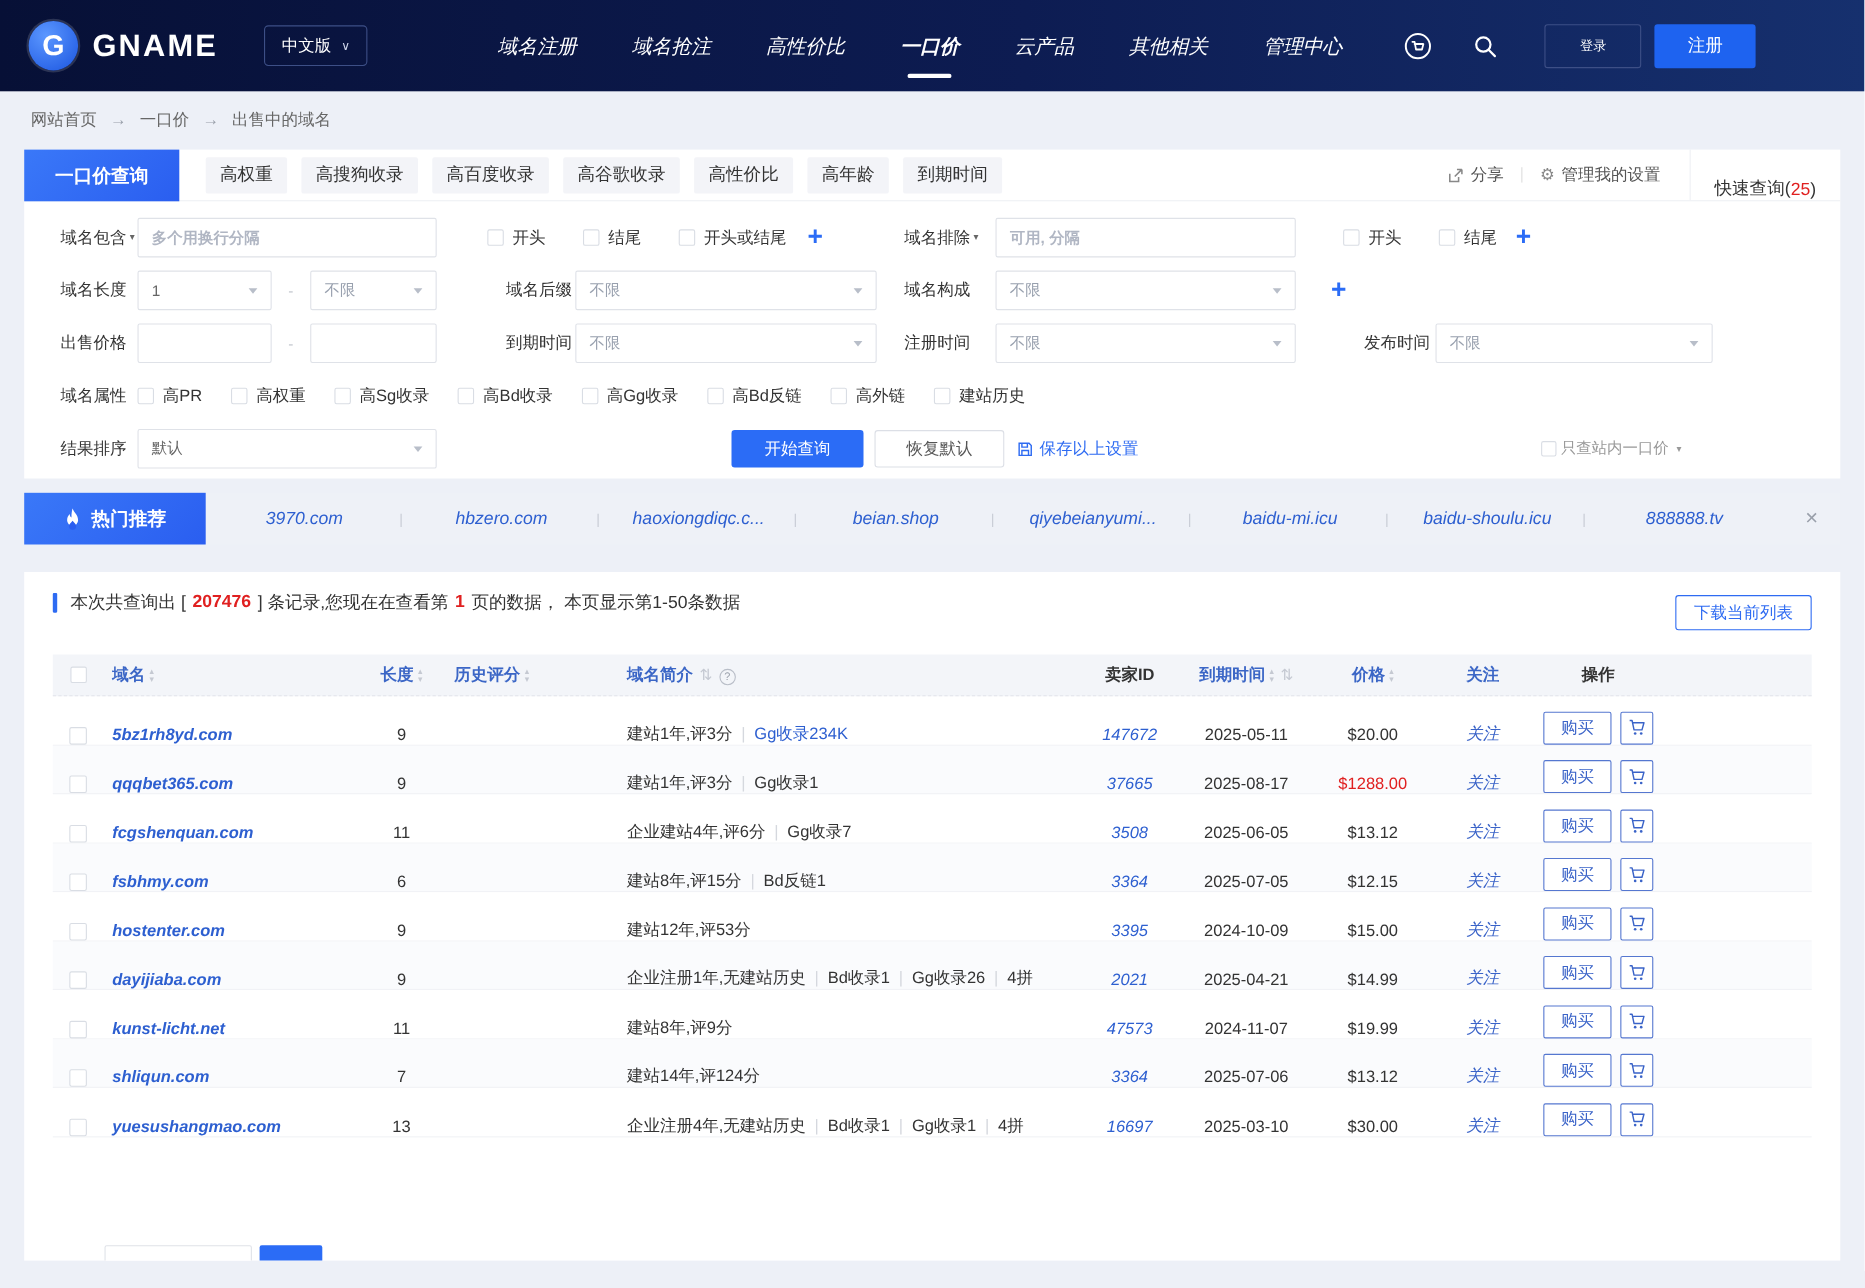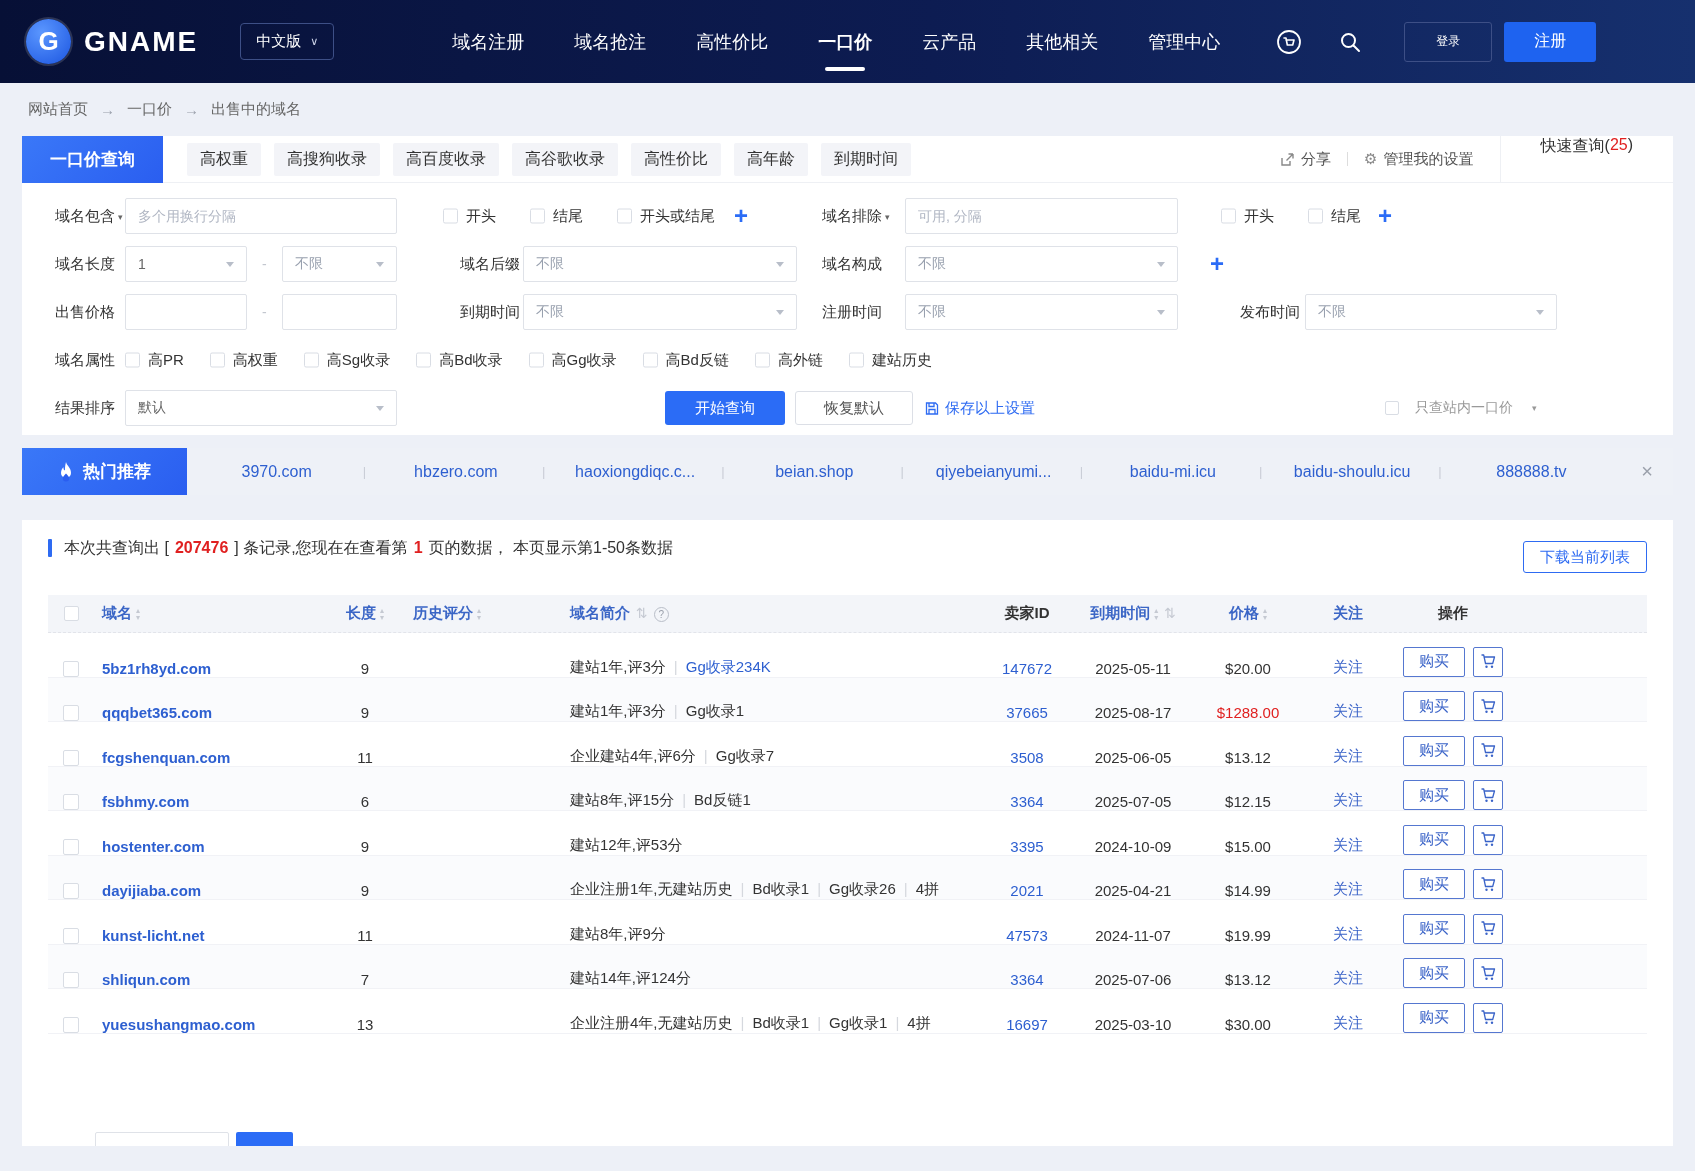--- a/index.html
+++ b/index.html
@@ -1,18 +1,18 @@
 <!DOCTYPE html>
 <html><head>
 <meta charset="utf-8">
 <style>
 *{box-sizing:border-box;margin:0;padding:0;}
 html,body{width:1695px;height:1171px;overflow:hidden;}
 body{background:#edf0f7;font-family:"Liberation Sans","DejaVu Sans",sans-serif;color:#333;position:relative;}
-a{text-decoration:none;cursor:pointer;}
+a{text-decoration:none;cursor:pointer;font-style:italic;}
 
 .topbar{height:83px;background:linear-gradient(90deg,#071036 0%,#0d1c52 55%,#16306e 100%);display:flex;align-items:center;padding:0 26px;}
 .brand{display:flex;align-items:center;}
 .logo{width:45px;height:45px;border-radius:50%;background:radial-gradient(circle at 35% 30%,#5b97ff,#1b55e0);display:flex;align-items:center;justify-content:center;color:#fff;font-weight:bold;font-size:26px;box-shadow:0 0 0 2px rgba(255,255,255,.15);}
 .brand-text{color:#fff;font-size:28px;font-weight:bold;letter-spacing:2px;margin-left:13px;}
 .lang{margin-left:42px;height:37px;border:1px solid #3d4f86;border-radius:4px;color:#fff;font-size:15px;display:flex;align-items:center;gap:9px;padding:0 15px;cursor:pointer;}
 .lang i{font-style:normal;font-size:11px;color:#cfd6ea;}
 .nav{display:flex;margin-left:118px;gap:50px;}
 .nav-item{color:#fff;font-size:18px;position:relative;padding:9px 0;white-space:nowrap;}
 .nav-item.active{font-weight:bold;}
@@ -30,44 +30,44 @@
 
 .card{margin:0 22px;background:#fff;}
 
 .tabs-row{height:47px;display:flex;align-items:center;border-bottom:1px solid #eef0f4;}
 .tab-active{height:47px;padding:0 28px;background:linear-gradient(135deg,#3a78f8,#2a5ef0);color:#fff;font-size:17px;font-weight:bold;display:flex;align-items:center;cursor:pointer;}
 .tabs{display:flex;gap:13px;margin-left:24px;}
 .tab{background:#f3f4f8;padding:6px 13px;font-size:16px;color:#333;border-radius:2px;cursor:pointer;white-space:nowrap;}
 .tabs-right{margin-left:auto;display:flex;align-items:center;height:100%;}
 .tr-link{display:flex;align-items:center;gap:6px;color:#555;font-size:15px;cursor:pointer;}
 .vdiv{width:1px;height:14px;background:#ddd;margin:0 16px;}
-.quick-query{height:100%;display:flex;align-items:flex-start;padding:0 40px;border-left:1px solid #eef0f4;margin-left:26px;font-size:16px;color:#333;cursor:pointer;}
+.quick-query{height:100%;display:flex;align-items:flex-end;padding:0 22px;border-left:1px solid #eef0f4;margin-left:26px;font-size:16px;color:#333;cursor:pointer;}
 .quick-query b{color:#e02020;font-weight:normal;}
 
 .form{padding:9px 0 0;position:relative;height:252px;}
 .form-row{position:relative;height:48px;}
 .form-row>*{position:absolute;top:50%;transform:translateY(-50%);}
 .f-label{font-size:15px;color:#333;white-space:nowrap;display:flex;align-items:center;}
 .lcaret{font-style:normal;font-size:9px;color:#666;margin-left:3px;}
-.inp{height:36px;border:1px solid #dfe2e8;border-radius:2px;padding:0 12px;font-size:14px;color:#333;background:#fff;outline:none;font-family:inherit;}
+.inp{height:36px;border:1px solid #dfe2e8;border-radius:2px;padding:0 12px;font-size:14px;color:#333;background:#fff;outline:none;font-family:inherit;font-weight:bold;}
 .inp::placeholder{color:#b0b6c3;}
 .sel{height:36px;border:1px solid #dfe2e8;border-radius:2px;background:#fff;display:flex;align-items:center;justify-content:space-between;padding:0 12px;font-size:14px;color:#98a0ae;cursor:pointer;}
 .scaret{width:0;height:0;border-left:4px solid transparent;border-right:4px solid transparent;border-top:5px solid #b8bec9;}
 .dash{color:#c3c7cf;font-size:14px;}
 .cb-group{display:flex;align-items:center;}
 .cb-item{display:flex;align-items:center;cursor:pointer;}
 .cb{width:15px;height:15px;border:1px solid #d9dde4;border-radius:2px;background:#fff;display:inline-block;}
 .cb-text{font-size:15px;color:#333;margin-left:8px;white-space:nowrap;}
 .gap34>.cb-item{margin-right:34px;}
 .gap26>.cb-item{margin-right:26px;}
 .plus{color:#2b6cf6;font-size:24px;font-weight:bold;cursor:pointer;line-height:1;}
 .btn-primary{height:34px;background:#2b6cf6;border:none;color:#fff;font-size:15px;border-radius:3px;cursor:pointer;padding:0 30px;}
 .btn-plain{height:34px;background:#fff;border:1px solid #dcdfe6;color:#555;font-size:15px;border-radius:3px;cursor:pointer;padding:0 28px;}
 .save-link{display:flex;align-items:center;gap:6px;color:#2e6bf2;font-size:15px;cursor:pointer;}
-.only-site{display:flex;align-items:center;gap:16px;color:#999;font-size:14px;cursor:pointer;}
+.only-site{display:flex;align-items:center;gap:4px;color:#999;font-size:14px;cursor:pointer;margin-left:16px;}
 .only-site .cb{width:14px;height:14px;}
 
 .hot-bar{margin:13px 22px 0;height:47px;display:flex;align-items:stretch;background:#eef1f7;}
 .hot-label{width:165px;background:linear-gradient(135deg,#3a78f8,#2a5ef0);color:#fff;font-size:17px;font-weight:bold;display:flex;align-items:center;justify-content:center;gap:9px;}
 .hot-list{flex:1;display:flex;align-items:center;}
 .hot-item{flex:1;display:flex;align-items:center;justify-content:center;position:relative;}
 .hot-item a{color:#2d5fd0;font-size:16px;white-space:nowrap;overflow:hidden;text-overflow:ellipsis;max-width:150px;}
 .hot-item::after{content:"|";position:absolute;right:0;color:#c9cdd6;font-size:13px;}
 .hot-item:last-child::after{display:none;}
 .hot-close{width:52px;display:flex;align-items:center;justify-content:center;color:#9aa0ab;font-size:20px;cursor:pointer;}

